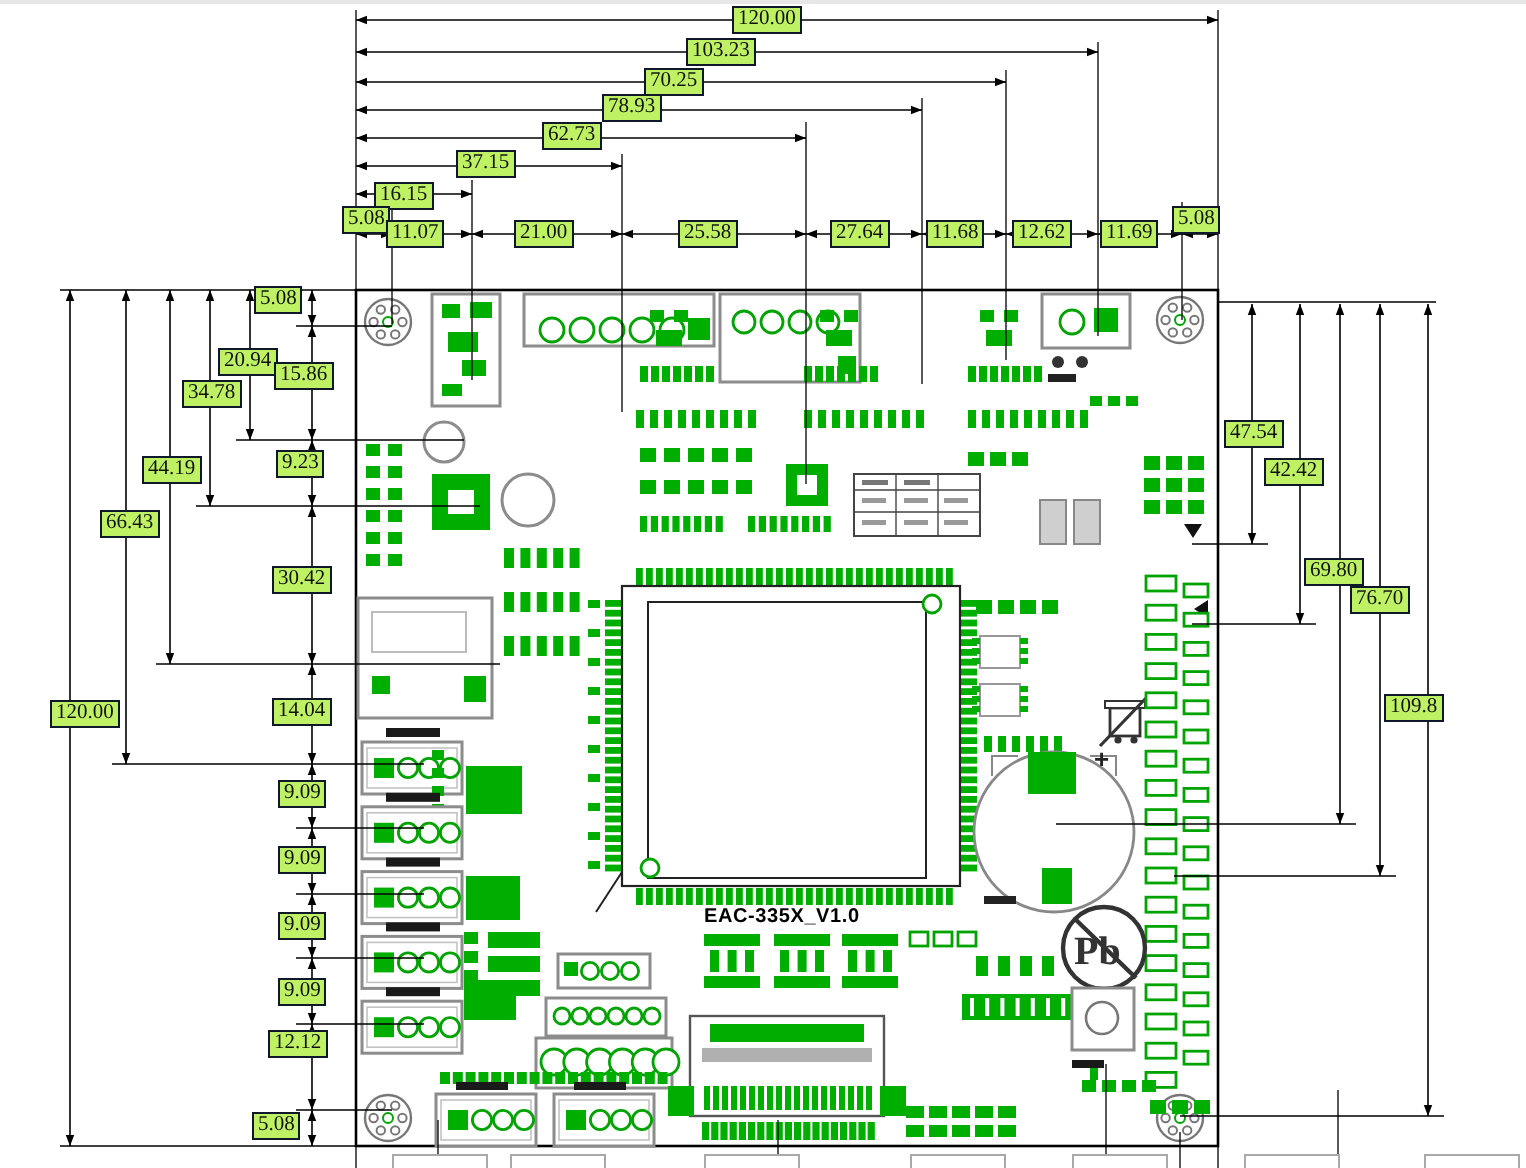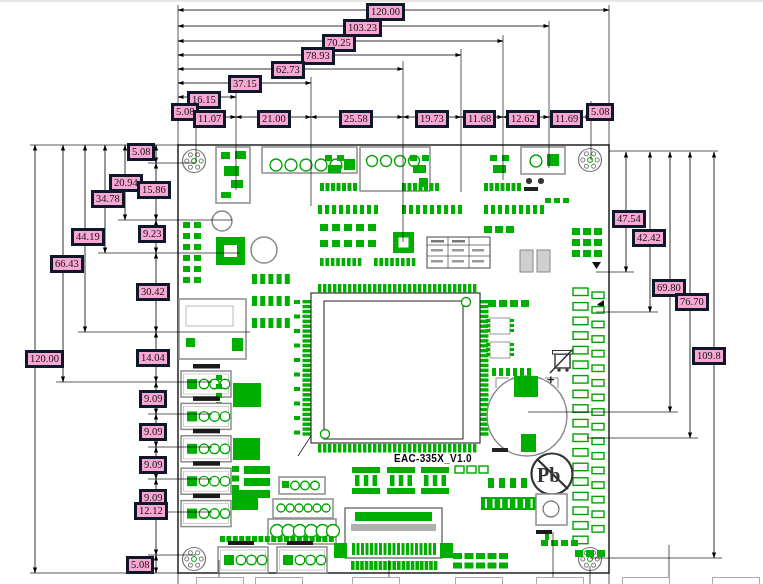--- a/index.html
+++ b/index.html
@@ -1,24 +1,24 @@
 <!DOCTYPE html>
 <html><head>
 <meta charset="utf-8">
 <style>
   html,body{margin:0;padding:0;background:#fff;}
   .stage{position:relative;width:763px;height:584px;background:#fff;overflow:hidden;
          font-family:"Liberation Serif",serif;}
   .edge{position:absolute;left:0;top:0;width:763px;height:2px;background:#e7e7e7;}
   svg{position:absolute;left:0;top:0;}
-  .dim{position:absolute;background:#f9a8d4;border:3px solid #0f172a;color:#111;
+  .dim{position:absolute;background:#bef264;border:1px solid #0f172a;color:#111;
        font:10.5px/12px "Liberation Serif",serif;padding:0 2px;white-space:nowrap;z-index:4;}
   .cut{z-index:4;background:#fff;border:1px solid #a9a9a9;position:absolute;height:14px;width:46px;}
   .brdlabel{position:absolute;z-index:3;color:#000;
-       font:bold 10px/12px "Liberation Sans",sans-serif;letter-spacing:.3px;margin-left:42px;}
+       font:bold 10px/12px "Liberation Sans",sans-serif;letter-spacing:.3px;}
   .dl{stroke:#000;stroke-width:.8;fill:none;marker-start:url(#ar);marker-end:url(#ar);}
   .ex{stroke:#000;stroke-width:.65;fill:none;}
   .g{fill:#00ae00;}
   .go{fill:#fff;stroke:#00a300;stroke-width:1.4;}
   .gy{fill:#fff;stroke:#8c8c8c;stroke-width:1.5;}
   .pbt{font:bold 20px "Liberation Serif",serif;fill:#333;}
   .plus{font:bold 13px "Liberation Sans",sans-serif;fill:#222;}
 </style>
 </head>
 <body>
@@ -797,42 +797,42 @@
 <div class="dim" style="left:322px;top:34px">70.25</div>
 <div class="dim" style="left:301px;top:47px">78.93</div>
 <div class="dim" style="left:271px;top:61px">62.73</div>
 <div class="dim" style="left:228px;top:75px">37.15</div>
 <div class="dim" style="left:187px;top:91px">16.15</div>
 
 <div class="dim" style="left:171px;top:103px">5.08</div>
 <div class="dim" style="left:193px;top:110px">11.07</div>
 <div class="dim" style="left:257px;top:110px">21.00</div>
 <div class="dim" style="left:339px;top:110px">25.58</div>
-<div class="dim" style="left:415px;top:110px">19.73</div>
+<div class="dim" style="left:415px;top:110px">27.64</div>
 <div class="dim" style="left:463px;top:110px">11.68</div>
 <div class="dim" style="left:506px;top:110px">12.62</div>
 <div class="dim" style="left:550px;top:110px">11.69</div>
 <div class="dim" style="left:586px;top:103px">5.08</div>
 
 <div class="dim" style="left:109px;top:174px">20.94</div>
 <div class="dim" style="left:91px;top:190px">34.78</div>
 <div class="dim" style="left:71px;top:228px">44.19</div>
 <div class="dim" style="left:50px;top:255px">66.43</div>
 <div class="dim" style="left:25px;top:350px">120.00</div>
 
 <div class="dim" style="left:127px;top:143px">5.08</div>
 <div class="dim" style="left:137px;top:181px">15.86</div>
 <div class="dim" style="left:138px;top:225px">9.23</div>
 <div class="dim" style="left:136px;top:283px">30.42</div>
 <div class="dim" style="left:136px;top:349px">14.04</div>
 <div class="dim" style="left:139px;top:390px">9.09</div>
 <div class="dim" style="left:139px;top:423px">9.09</div>
 <div class="dim" style="left:139px;top:456px">9.09</div>
 <div class="dim" style="left:139px;top:489px">9.09</div>
-<div class="dim" style="left:134px;top:502px">12.12</div>
+<div class="dim" style="left:134px;top:515px">12.12</div>
 <div class="dim" style="left:126px;top:556px">5.08</div>
 
 <div class="dim" style="left:612px;top:210px">47.54</div>
 <div class="dim" style="left:632px;top:229px">42.42</div>
 <div class="dim" style="left:652px;top:279px">69.80</div>
 <div class="dim" style="left:675px;top:293px">76.70</div>
 <div class="dim" style="left:692px;top:347px">109.8</div>
 
 <div class="cut" style="left:196px;top:577px"></div>
 <div class="cut" style="left:255px;top:577px"></div>

